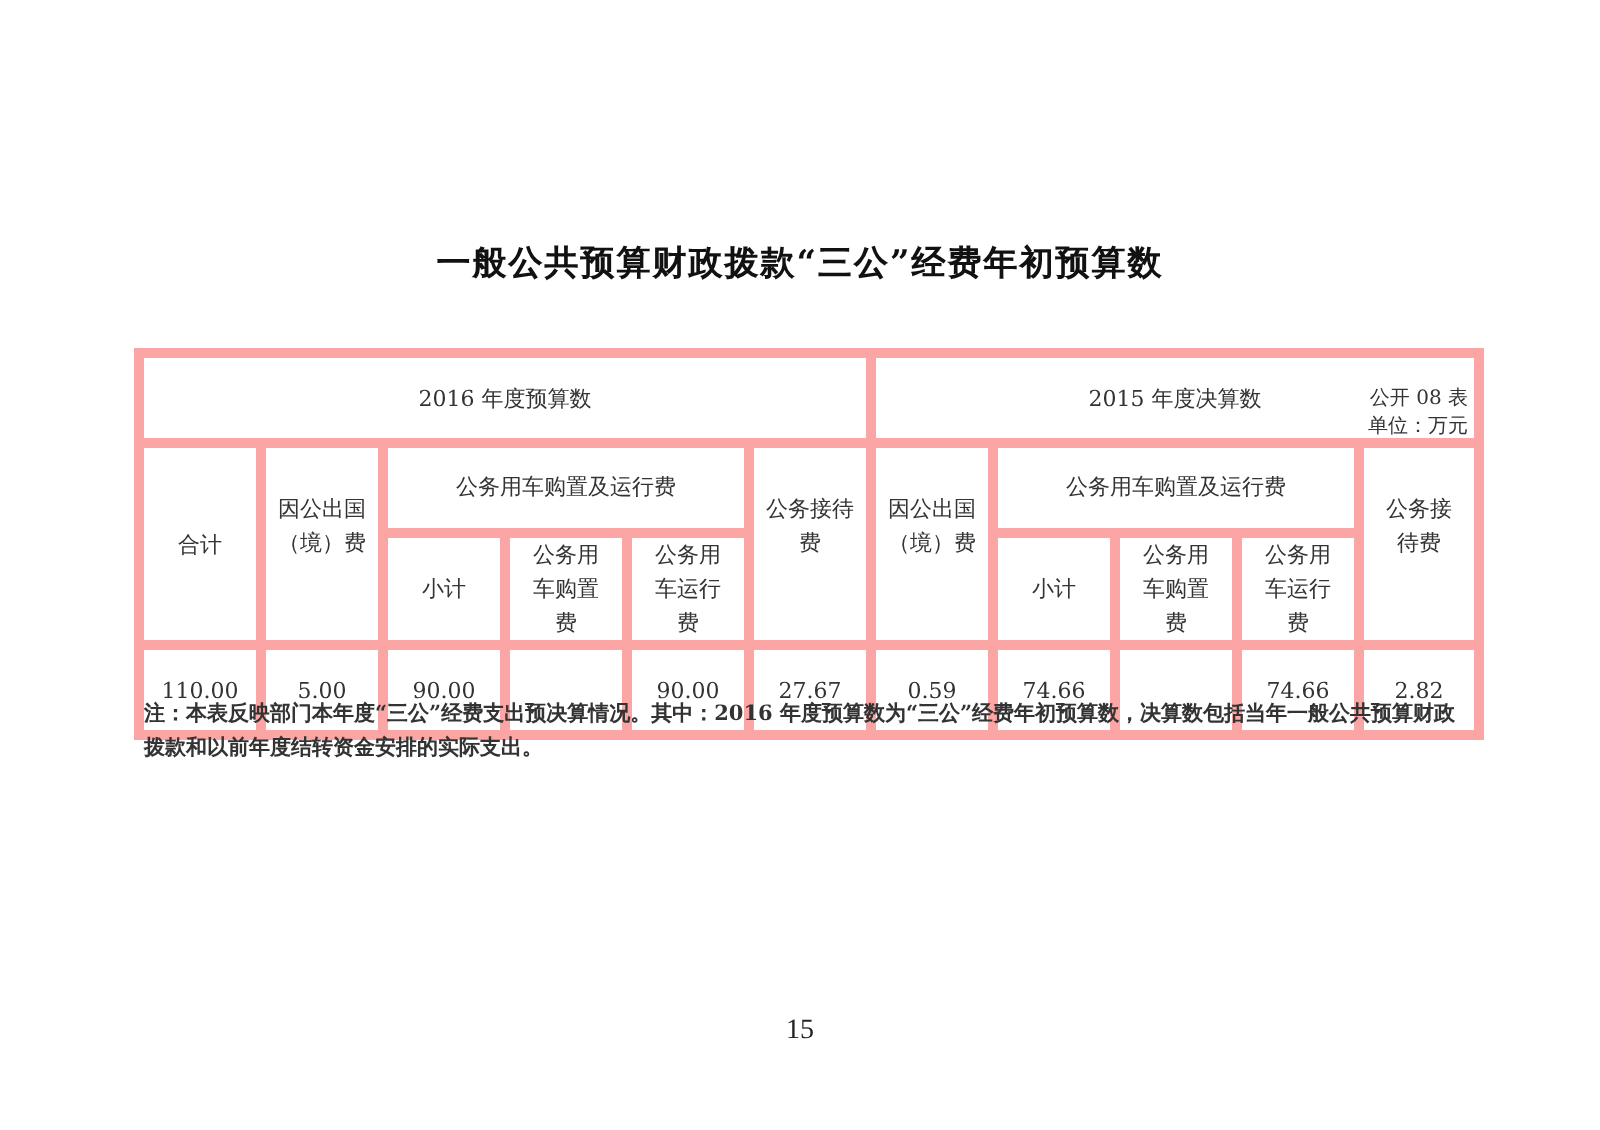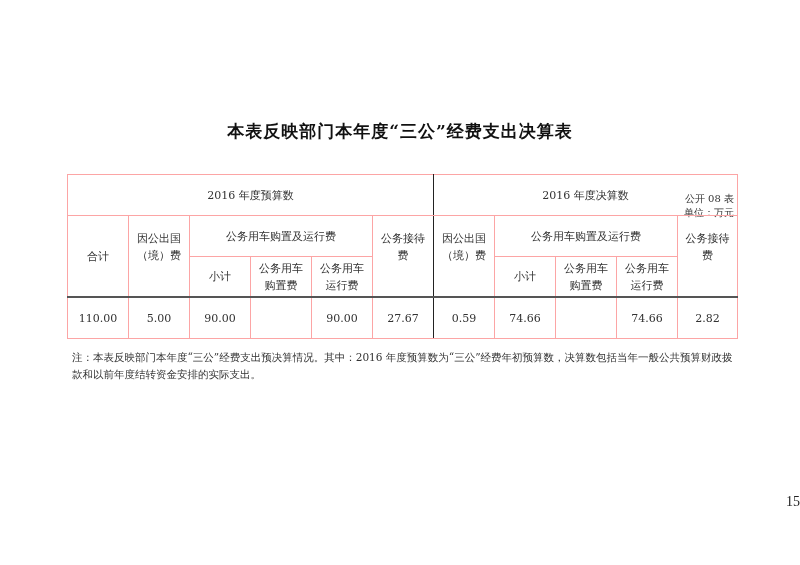--- a/index.html
+++ b/index.html
@@ -16,63 +16,63 @@
       position: absolute; right: 66px; font-size: 10px; color: #333; text-align: right; margin-top: 46px;
     }
     .meta.code { top: 146px; }
     .meta.unit { top: 160px; }
     table.report {
       position: absolute; left: 67px; top: 174px; width: 670px;
       border-collapse: collapse; table-layout: fixed;
       border: 1.5px solid #222;
     }
     table.report td {
-      border: 1px solid #fca5a5; text-align: center; vertical-align: middle;
+      border: 5px solid #fca5a5; text-align: center; vertical-align: middle;
       font-size: 11px; color: #333; padding: 0; line-height: 17px;
     }
     table.report tr.r1 td { height: 40px; }
     table.report tr.r2 td.sub { height: 40px; font-family: Liberation Serif, serif; }
     table.report tr.r3 td { height: 39px; }
     table.report tr.r4 td { height: 40px; }
     table.report tr.r4 { border-top: 2px solid #555; }
     td.sep { border-right: 1.5px solid #222 !important; }
     .note {
       position: absolute; left: 72px; top: 349px; width: 664px;
-      font-size: 10.5px; line-height: 17px; color: #333;
+      font-size: 10.5px; line-height: 17px; color: #333; font-weight: bold;
     }
     .pagenum {
-      position: absolute; left: 0; width: 800px; top: 494px; text-align: right;
+      position: absolute; left: 0; width: 800px; top: 508px; text-align: center;
       font-family: "Liberation Serif", serif; font-size: 14px; color: #222;
     }
   </style>
 </head>
 <body>
 
-<div class="title">本表反映部门本年度“三公”经费支出决算表</div>
+<div class="title">一般公共预算财政拨款“三公”经费年初预算数</div>
 <div class="meta code">公开 08 表</div>
 <div class="meta unit">单位：万元</div>
 
 <table class="report">
   <colgroup>
     <col style="width:61px">
       <col style="width:61px">
       <col style="width:61px">
       <col style="width:61px">
       <col style="width:61px">
       <col style="width:61px">
     <col style="width:61px">
       <col style="width:61px">
       <col style="width:61px">
       <col style="width:61px">
       <col style="width:60px">
   </colgroup>
   <tbody>
       <tr class="r1">
     <td colspan="6" class="sep">2016 年度预算数</td>
-    <td colspan="5">2016 年度决算数</td>
+    <td colspan="5">2015 年度决算数</td>
   </tr>
   <tr class="r2">
     <td rowspan="2">合计</td>
     <td rowspan="2">
           <div style="padding:0 6px;margin-top:-18px">因公出国（境）费</div>
         </td>
     <td colspan="3" class="sub">公务用车购置及运行费</td>
     <td rowspan="2" class="sep">
           <div style="padding:0 6px;margin-top:-18px">公务接待费</div>
         </td>

